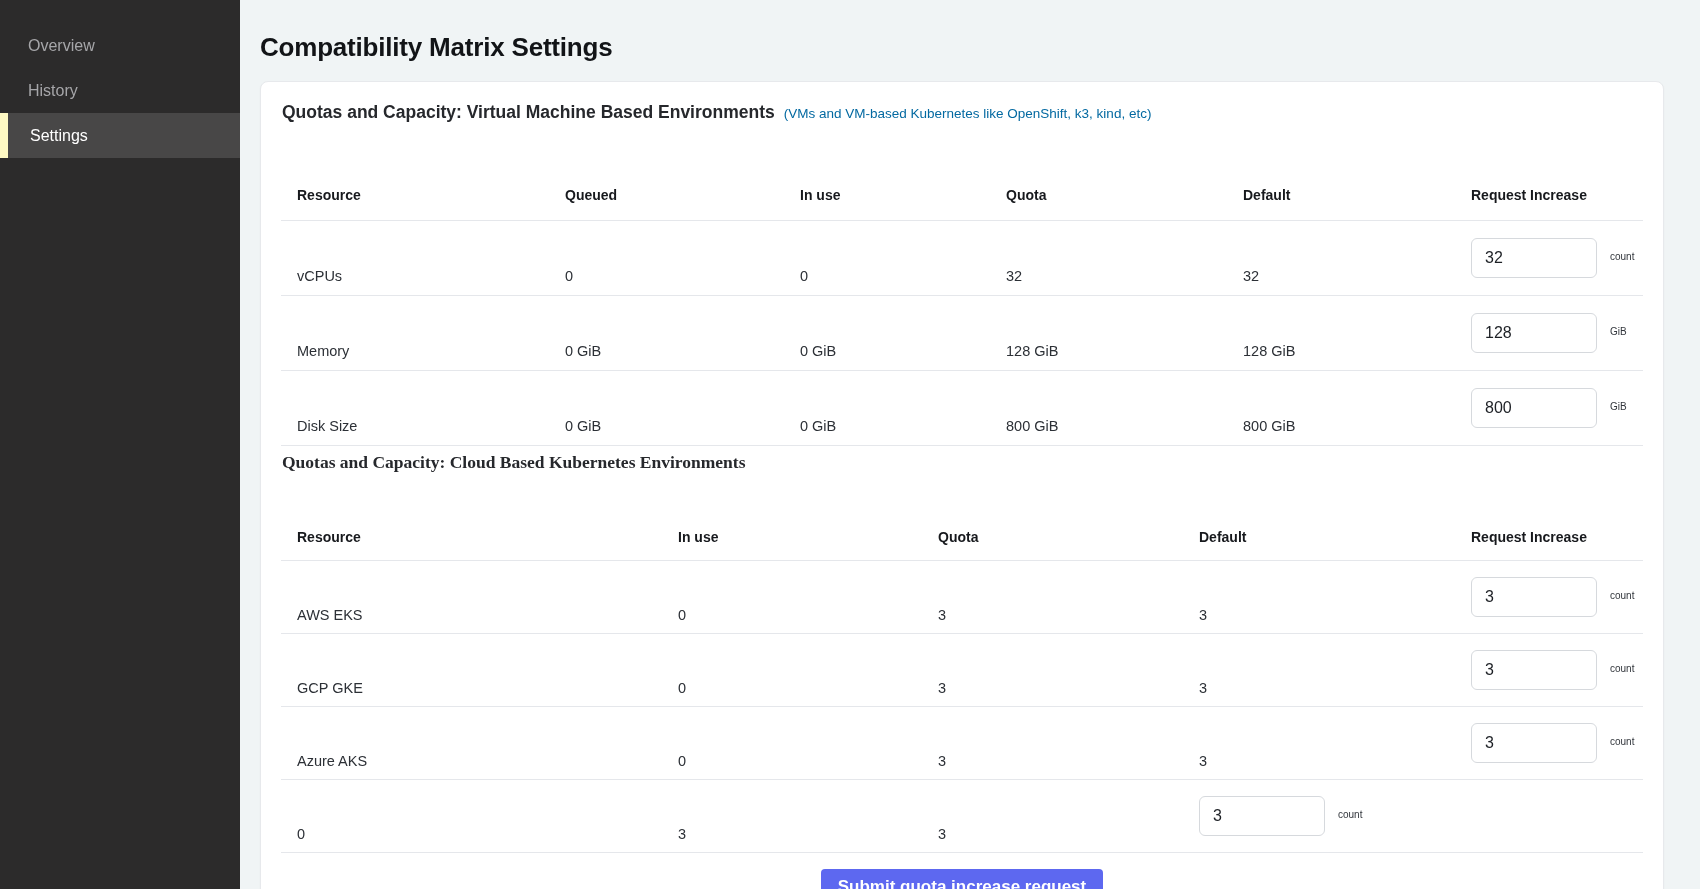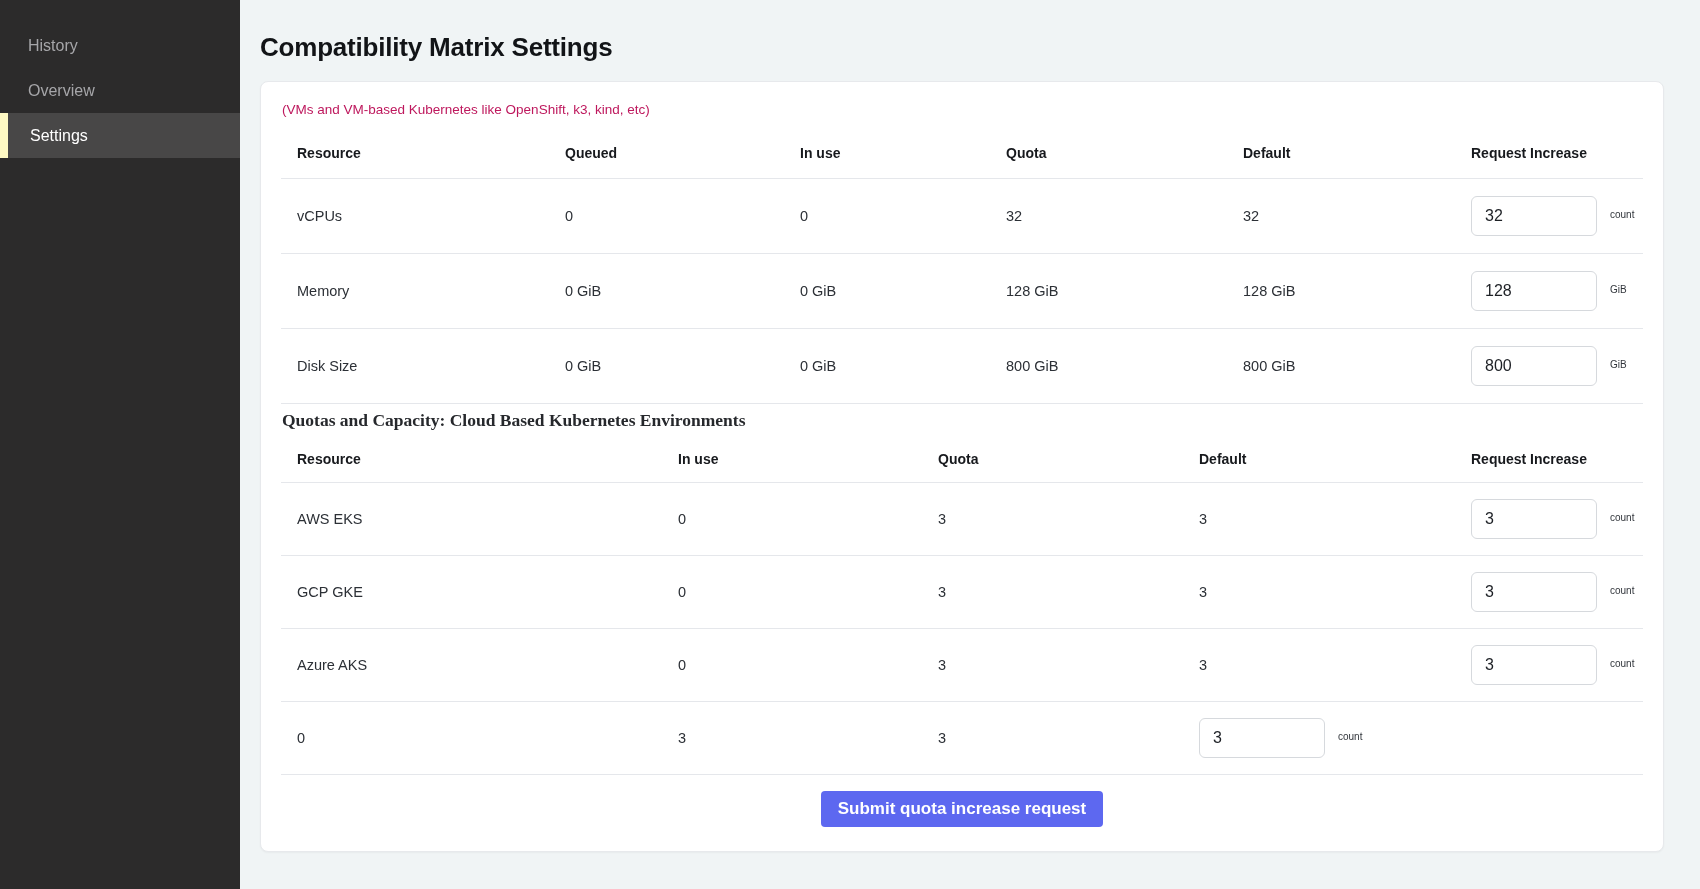--- a/index.html
+++ b/index.html
@@ -63,21 +63,21 @@
     padding-left: 1px;
   }
   .section-head.second { margin-top: 6px; font-family: Liberation Serif, serif; }
   .section-title {
     font-size: 17.5px;
     font-weight: bold;
     color: #26282c;
   }
   .section-subtitle {
     font-size: 13.5px;
-    color: #be185d;
+    color: #0369a1;
   }
 
   .thead, .trow {
     padding-left: 16px;
     display: grid;
     align-items: center;
     border-bottom: 1px solid #e5e7eb;
   }
   .grid-vm   { grid-template-columns: 268px 235px 206px 237px 228px minmax(172px,1fr); }
   .grid-k8s  { grid-template-columns: 381px 260px 261px 272px minmax(172px,1fr); }
@@ -90,21 +90,21 @@
     color: #17191d;
   }
   .thead.second { padding-top: 20px; padding-bottom: 15px; }
 
   .trow {
     height: 75px;
     font-size: 14.5px;
     color: #2c3036;
   }
   .trow.k8s { height: 73px; }
-  .cell { white-space: nowrap; }
+  .cell { white-space: nowrap; margin-top: 36px; }
 
   .request-cell {
     display: flex;
     align-items: center;
     gap: 13px;
     white-space: nowrap;
   }
   .quota-input {
     width: 126px;
     height: 40px;
@@ -137,36 +137,37 @@
     font-weight: bold;
     padding: 8px 17px;
     cursor: pointer;
   }
 </style>
 </head>
 <body>
 
 <nav class="sidebar">
   <div class="nav-item">
+    <span>Overview</span>
+  </div>
+  <div class="nav-item">
     <span>History</span>
-  </div>
-  <div class="nav-item">
-    <span>Overview</span>
   </div>
   <div class="nav-item active">
     <span>Settings</span>
   </div>
 </nav>
 
 <main class="main">
   <h1 class="page-title">Compatibility Matrix Settings</h1>
 
   <div class="card">
 
     <div class="section-head">
+      <span class="section-title">Quotas and Capacity: Virtual Machine Based Environments</span>
       <span class="section-subtitle">(VMs and VM-based Kubernetes like OpenShift, k3, kind, etc)</span>
     </div>
 
     <div class="thead grid-vm">
       <div class="cell">Resource</div>
       <div class="cell">Queued</div>
       <div class="cell">In use</div>
       <div class="cell">Quota</div>
       <div class="cell">Default</div>
       <div class="cell">Request Increase</div>

